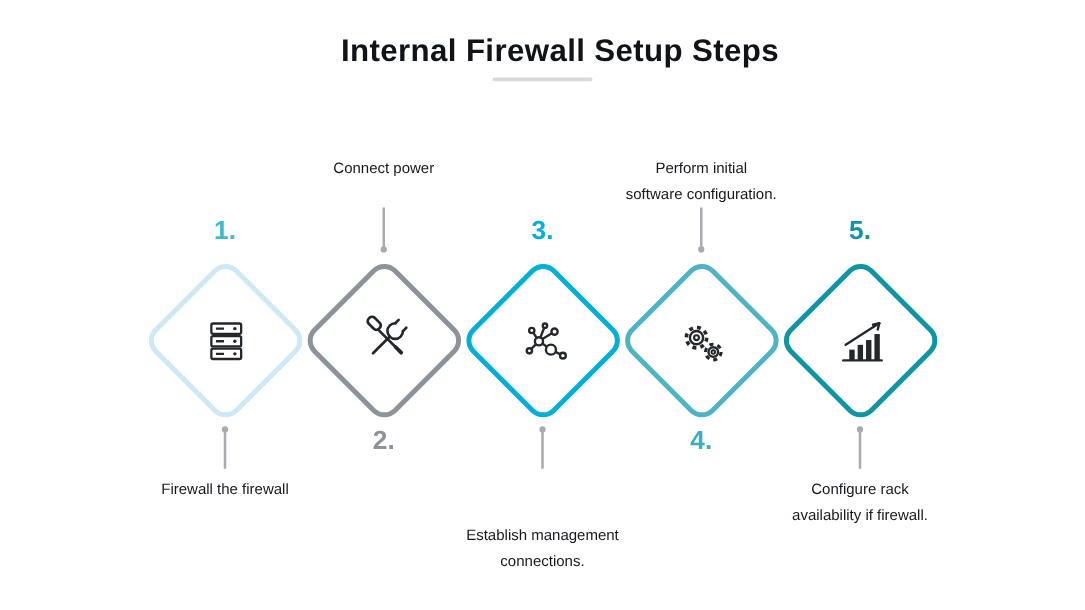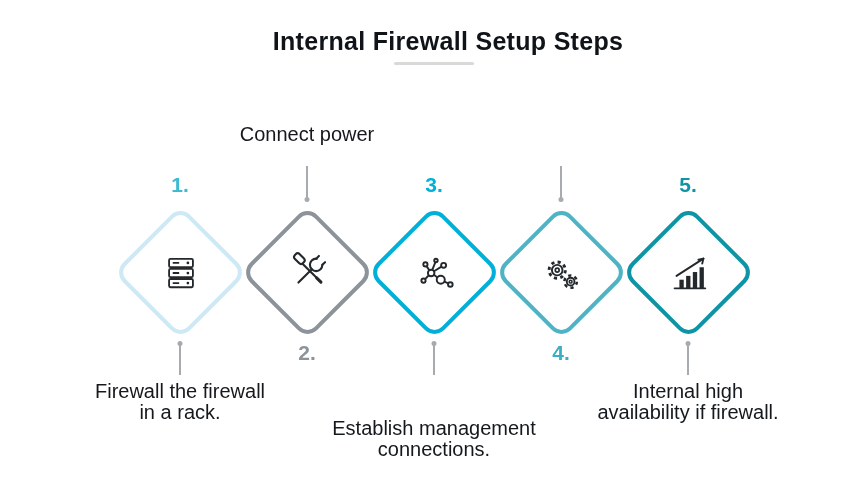--- a/index.html
+++ b/index.html
@@ -27,21 +27,21 @@
 
   .connector { position:absolute; left:109px; width:1.5px; background:#a7abb0; }
   .connector-above { top:166px; height:34px; }
   .connector-below { top:343px; height:32px; }
   .dot { position:absolute; left:50%; width:5px; height:5px; border-radius:50%;
          background:#a7abb0; transform:translateX(-50%); }
   .dot-top { top:-2px; }
   .dot-bottom { bottom:-2px; }
 
   .label { position:absolute; left:-10px; width:240px; text-align:center;
-           font-size:20px; line-height:21px; font-weight:500; color:#15191d; }
+           font-size:12px; line-height:21px; font-weight:500; color:#15191d; }
   .label div { white-space:nowrap; }
   .label-above { top:124px; }
   .label-below { top:381px; }
 </style>
 </head>
 <body>
 
 <div class="canvas">
 
   <div class="title" style="color: rgb(16, 20, 25);">Internal Firewall Setup Steps</div>
@@ -64,21 +64,20 @@
             <circle cx="31.5" cy="35" r="1.5"></circle>
           </g>
         </svg>
       </div>
     </div>
     <div class="connector connector-below" style="background: rgb(167, 171, 176);">
       <i class="dot dot-top" style="background: rgb(167, 171, 176);"></i>
     </div>
     <div class="label label-below" style="color: rgb(21, 25, 29);">
       <div>Firewall the firewall</div>
-      <div>in a rack.</div>
     </div>
   </section>
 
   <section class="step" style="left:197px">
     <div class="label label-above" style="color: rgb(21, 25, 29);">
       <div>Connect power</div>
     </div>
     <div class="connector connector-above" style="background: rgb(167, 171, 176);">
       <i class="dot dot-bottom" style="background: rgb(167, 171, 176);"></i>
     </div>
@@ -126,20 +125,24 @@
     <div class="connector connector-below" style="background: rgb(167, 171, 176);">
       <i class="dot dot-top" style="background: rgb(167, 171, 176);"></i>
     </div>
     <div class="label label-below" style="color: rgb(21, 25, 29); margin-top: 37px;">
       <div>Establish management</div>
       <div>connections.</div>
     </div>
   </section>
 
   <section class="step" style="left:451px">
+    <div class="label label-above" style="color: rgb(21, 25, 29);">
+      <div>Perform initial</div>
+      <div>software configuration.</div>
+    </div>
     <div class="connector connector-above" style="background: rgb(167, 171, 176);">
       <i class="dot dot-bottom" style="background: rgb(167, 171, 176);"></i>
     </div>
     <div class="diamond" style="border-color: rgb(79, 179, 198);">
       <div class="icon-wrap">
         <svg width="46" height="46" viewBox="0 0 48 48">
           <g fill="none" stroke="#23282d">
             <circle cx="19" cy="21" r="8.5" stroke-dasharray="3.3 3.4" stroke-width="3"></circle>
             <circle cx="19" cy="21" r="5.5" stroke-width="2"></circle>
             <circle cx="19" cy="21" r="2" stroke-width="1.8"></circle>
@@ -170,18 +173,18 @@
             <path d="M39 9 L33.8 10.2"></path>
             <path d="M39 9 L37.8 14.2"></path>
           </g>
         </svg>
       </div>
     </div>
     <div class="connector connector-below" style="background: rgb(167, 171, 176);">
       <i class="dot dot-top" style="background: rgb(167, 171, 176);"></i>
     </div>
     <div class="label label-below" style="color: rgb(21, 25, 29);">
-      <div>Internal high</div>
+      <div>Configure rack</div>
       <div>availability if firewall.</div>
     </div>
   </section>
 
 </div>
 
 </body></html>

